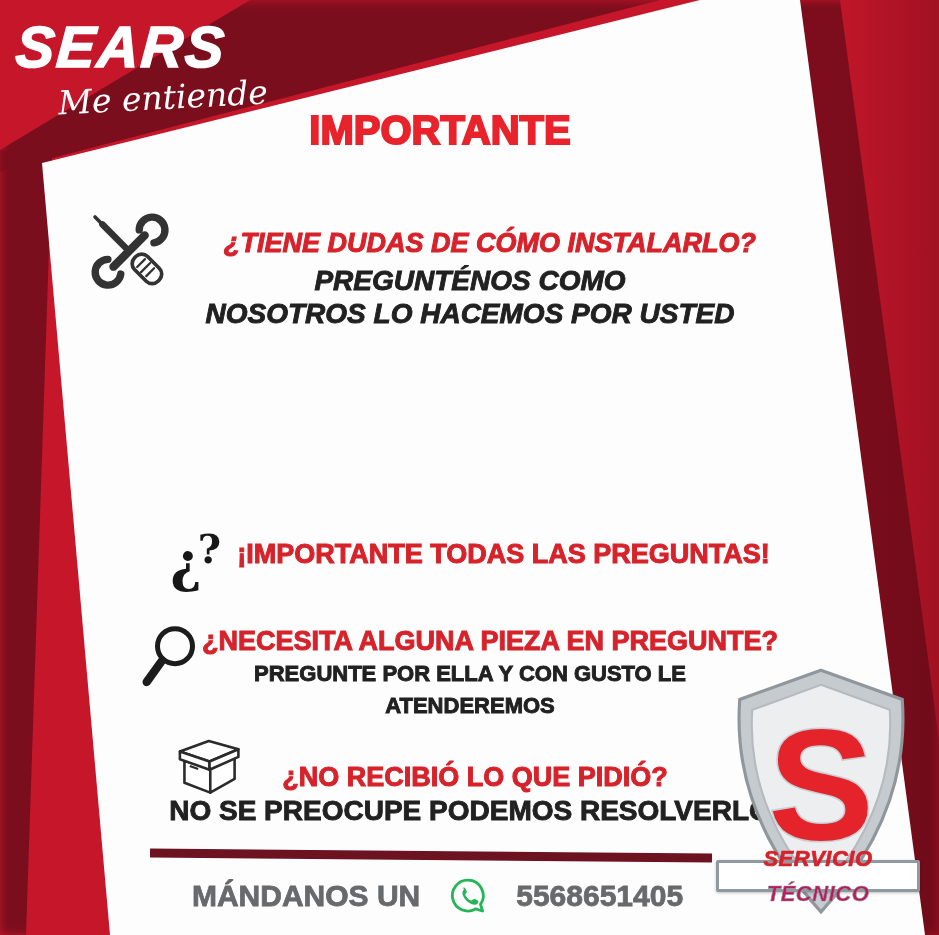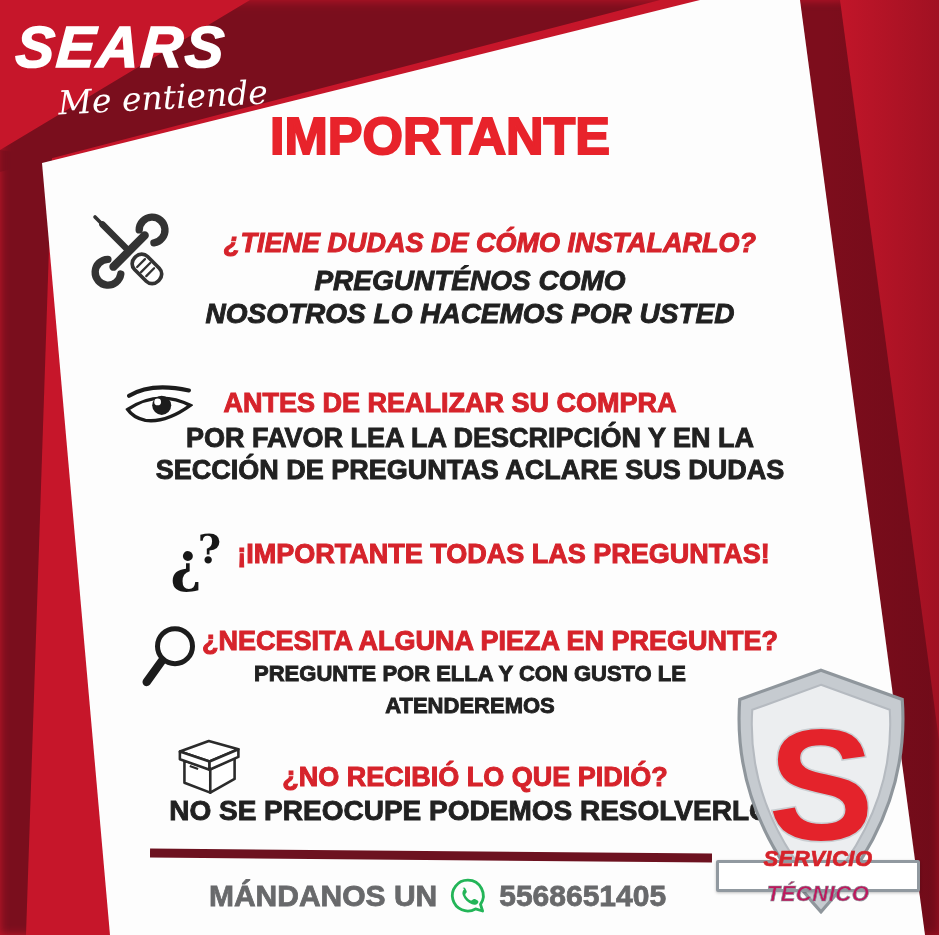--- a/index.html
+++ b/index.html
@@ -36,21 +36,21 @@
     font-size:58px;font-weight:700;font-style:italic;letter-spacing:2px;
     transform:skewX(-4deg);-webkit-text-stroke:1.5px #fff;line-height:1;
   }
   .logo-tagline{
     font-family:"DejaVu Serif",serif;font-style:italic;font-size:33px;
     margin:2px 0 0 42px;transform:rotate(-3deg);
   }
   
   .title{
     position:absolute;left:70px;top:110px;width:740px;text-align:center;
-    font-size:52px;font-weight:700;color:#e8232b;letter-spacing:0px;
+    font-size:40px;font-weight:700;color:#e8232b;letter-spacing:0px;
     -webkit-text-stroke:2px #e8232b;line-height:1;
   }
   
   .sec{position:absolute;left:55px;width:830px;}
   .sec .heading{
     position:absolute;text-align:center;font-size:27px;font-weight:700;
     color:#d6232b;-webkit-text-stroke:1px #d6232b;letter-spacing:0;
   }
   .sec .lines{
     position:absolute;left:0;right:0;text-align:center;font-size:28px;
@@ -65,21 +65,21 @@
   .heading-inline{
     font-size:27px;font-weight:700;color:#d6232b;-webkit-text-stroke:1px #d6232b;
   }
   
   .divider{
     position:absolute;left:150px;top:851px;width:562px;height:9px;
     background:#6d1220;transform:rotate(0.5deg);
   }
   .footer{
     position:absolute;left:130px;top:874px;width:615px;height:44px;
-    display:flex;justify-content:center;align-items:center;gap:11px;
+    display:flex;justify-content:center;align-items:center;gap:28px;
     font-size:30px;font-weight:700;color:#68696b;-webkit-text-stroke:0.8px #68696b;
   }
   
   .shield-wrap{position:absolute;left:716px;top:664px;width:210px;height:250px;}
   .shield-banner{
     position:absolute;left:0;top:196px;width:198px;height:26px;
     background:#fff;border:3px solid #9199a0;border-radius:2px;
     display:flex;justify-content:center;align-items:center;gap:9px;
     font-style:italic;font-weight:700;font-size:22px;letter-spacing:0.5px;
     box-shadow:0 1px 3px rgba(0,0,0,.25);
@@ -121,33 +121,20 @@
         </g>
       </g>
     </svg>
     <div class="heading" style="left:100px;right:60px;top:22px;">¿TIENE DUDAS DE CÓMO INSTALARLO?</div>
     <div class="lines" style="top:58px;">
       <div>PREGUNTÉNOS COMO</div>
       <div>NOSOTROS LO HACEMOS POR USTED</div>
     </div>
   </div>
 
-  <div class="sec" style="top:378px;height:120px;">
-    <svg class="icon-abs" style="left:70px;top:6px;" width="68" height="40" viewBox="0 0 100 56">
-      <path d="M6 16 Q38 -4 94 8" stroke="#1c1c1c" stroke-width="6" fill="none" stroke-linecap="round"></path>
-      <path d="M4 36 Q48 6 96 30 Q60 56 30 52 Q12 48 4 36 Z" fill="none" stroke="#1c1c1c" stroke-width="5"></path>
-      <circle cx="54" cy="30" r="14" fill="#1c1c1c"></circle>
-      <circle cx="48" cy="25" r="5" fill="#fff"></circle>
-    </svg>
-    <div class="heading" style="left:120px;right:160px;top:10px;">ANTES DE REALIZAR SU COMPRA</div>
-    <div class="lines" style="top:44px;font-size:27px;line-height:32px;">
-      <div>POR FAVOR LEA LA DESCRIPCIÓN Y EN LA</div>
-      <div>SECCIÓN DE PREGUNTAS ACLARE SUS DUDAS</div>
-    </div>
-  </div>
 
   <div class="sec row-center" style="top:522px;height:64px;">
     <span class="qicon">
       <span class="q-open">¿</span><span class="q-close">?</span>
     </span>
     <span class="heading-inline">¡IMPORTANTE TODAS LAS PREGUNTAS!</span>
   </div>
 
   <div class="sec" style="top:612px;height:120px;">
     <svg class="icon-abs" style="left:85px;top:8px;" width="60" height="74" viewBox="0 0 72 80">

